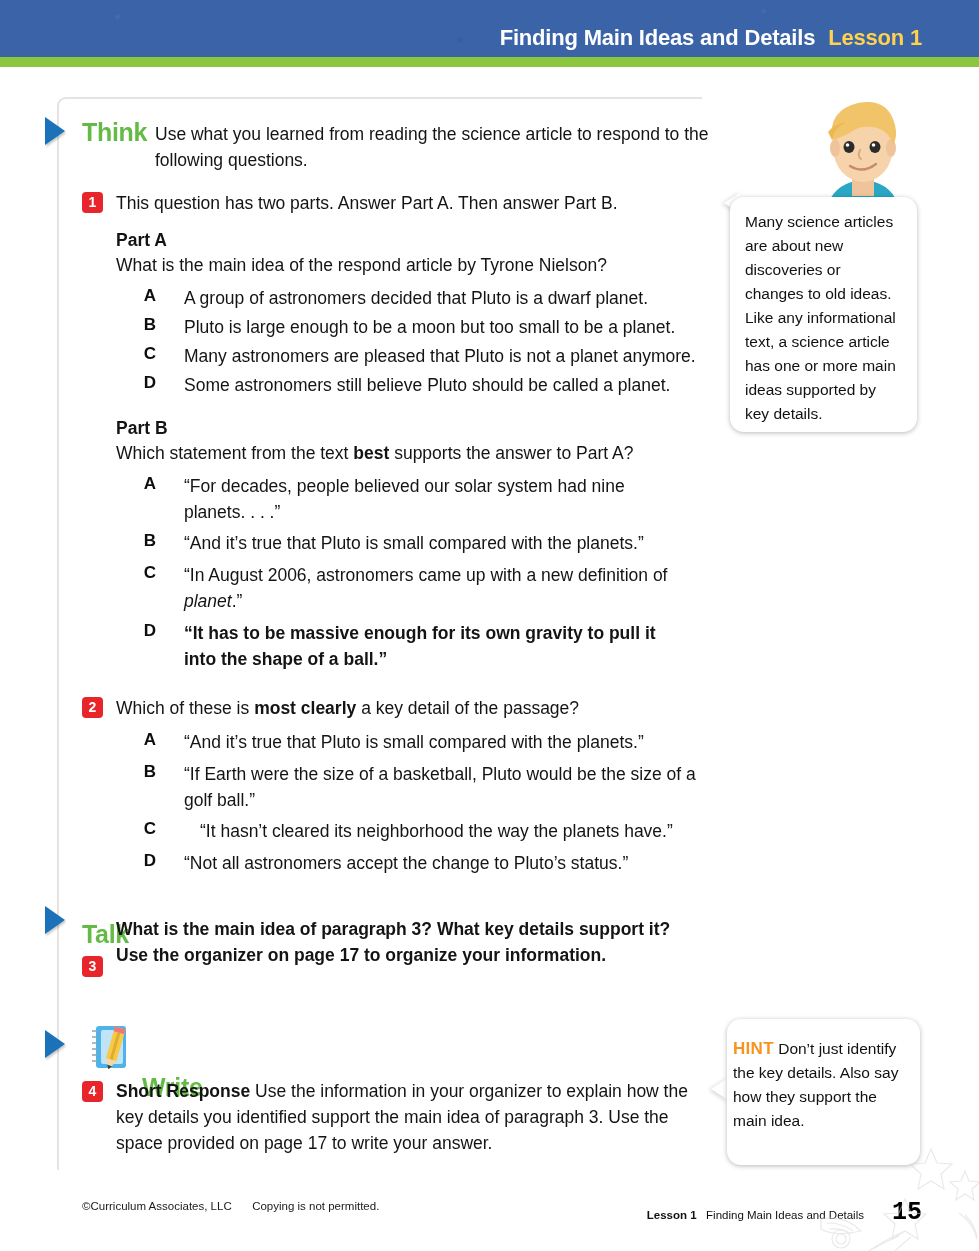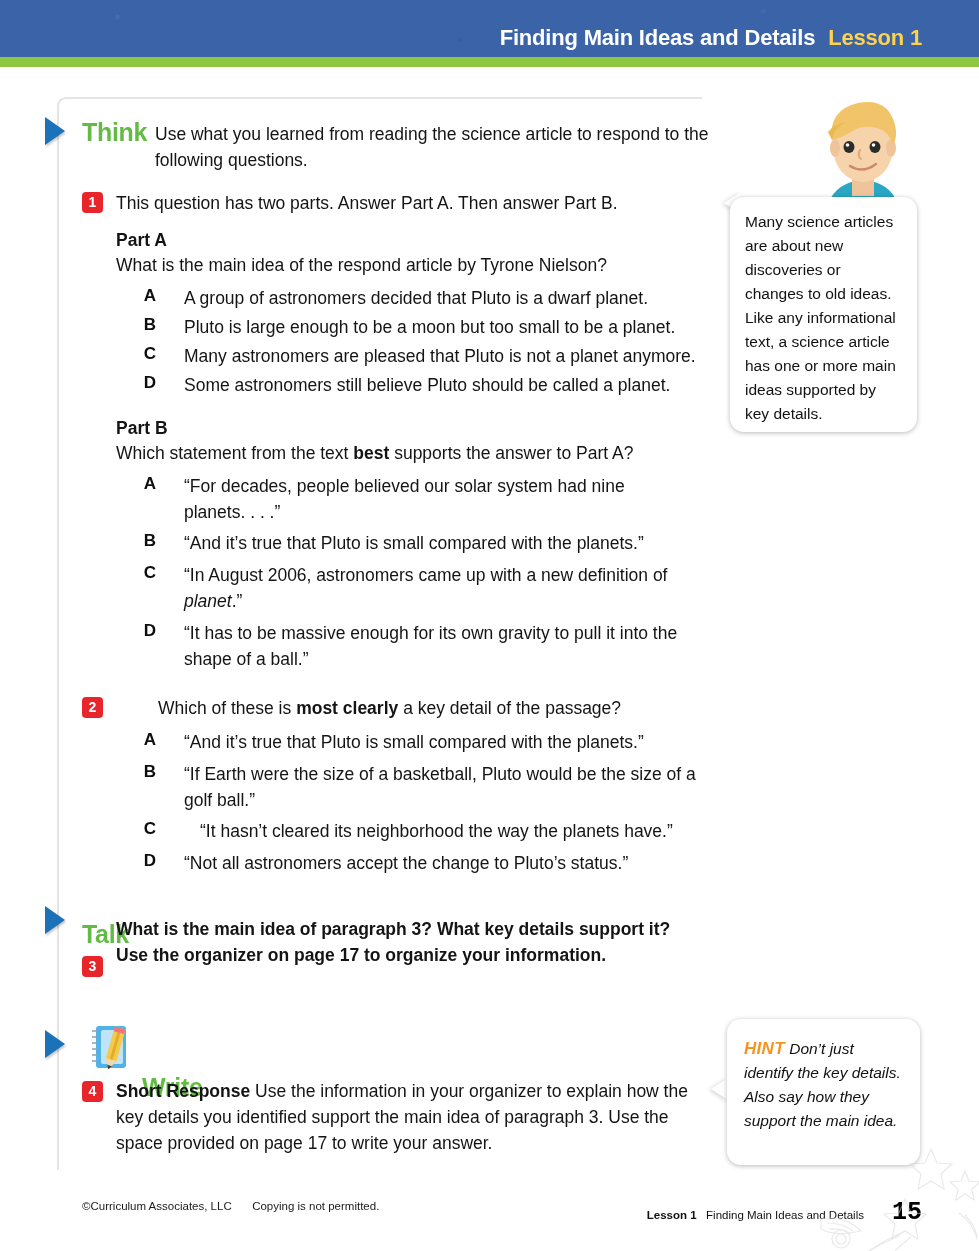--- a/index.html
+++ b/index.html
@@ -231,24 +231,24 @@
 <div class="choice-letter" style="left:140px; top:474px;">A</div>
 <div class="txt" style="left:184px; top:473px; width:490px;">“For decades, people believed our solar system had nine planets. . . .”</div>
 
 <div class="choice-letter" style="left:140px; top:531px;">B</div>
 <div class="txt" style="left:184px; top:530px; width:520px;">“And it’s true that Pluto is small compared with the planets.”</div>
 
 <div class="choice-letter" style="left:140px; top:563px;">C</div>
 <div class="txt" style="left:184px; top:562px; width:500px;"><span>“In August 2006, astronomers came up with a new definition of </span><i>planet</i><span>.”</span></div>
 
 <div class="choice-letter" style="left:140px; top:621px;">D</div>
-<div class="txt" style="left:184px; top:620px; width:500px;">“It has to be massive enough for its own gravity to pull it into the shape of a ball.”</div>
+<div class="txt" style="left:184px; top:620px; width:500px;font-weight:bold;">“It has to be massive enough for its own gravity to pull it into the shape of a ball.”</div>
 
 <div class="qnum" style="left:82px; top:697px;">2</div>
-<div class="txt" style="left:116px; top:695px; width:580px;margin-left:42px;"><span>Which of these is </span><b>most clearly</b><span> a key detail of the passage?</span></div>
+<div class="txt" style="left:116px; top:695px; width:580px;"><span>Which of these is </span><b>most clearly</b><span> a key detail of the passage?</span></div>
 
 <div class="choice-letter" style="left:140px; top:730px;">A</div>
 <div class="txt" style="left:184px; top:729px; width:530px;">“And it’s true that Pluto is small compared with the planets.”</div>
 
 <div class="choice-letter" style="left:140px; top:762px;">B</div>
 <div class="txt" style="left:184px; top:761px; width:525px;">“If Earth were the size of a basketball, Pluto would be the size of a golf ball.”</div>
 
 <div class="choice-letter" style="left:140px; top:819px;">C</div>
 <div class="txt" style="left:200px; top:818px; width:530px;">“It hasn’t cleared its neighborhood the way the planets have.”</div>
 
@@ -301,21 +301,21 @@
   <circle cx="45.5" cy="53" r="1.8" fill="#ffffff"></circle>
   <circle cx="71.5" cy="53" r="1.8" fill="#ffffff"></circle>
   <path d="M58 58 q-3 6 1 9" stroke="#d9a97c" stroke-width="2" fill="none" stroke-linecap="round"></path>
   <path d="M48 74 q13 8 26 -2" stroke="#c98b6a" stroke-width="2.4" fill="none" stroke-linecap="round"></path>
 </svg>
 
 <div class="bubble-tail" style="left:724px; top:192px;"></div>
 <div class="bubble" style="left:730px; top:197px; width:187px; height:235px; padding:13px 16px 0 15px;">Many science articles are about new discoveries or changes to old ideas. Like any informational text, a science article has one or more main ideas supported by key details.</div>
 
 <div class="bubble-tail" style="left:711px; top:1078px;"></div>
-<div class="bubble" style="left:727px; top:1019px; width:193px; height:146px; padding:18px 15px 0 17px;font-style:italic;">
+<div class="bubble" style="left:727px; top:1019px; width:193px; height:146px; padding:18px 15px 0 6px;">
   <span class="hint-label">HINT</span><span> Don’t just identify the key details. Also say how they support the main idea.</span>
 </div>
 
 <div class="footer-left">
   <span>©Curriculum Associates, LLC</span>
   <span style="display:inline-block;width:14px;"></span>
   <span>Copying is not permitted.</span>
 </div>
 
 <div class="footer-right">

